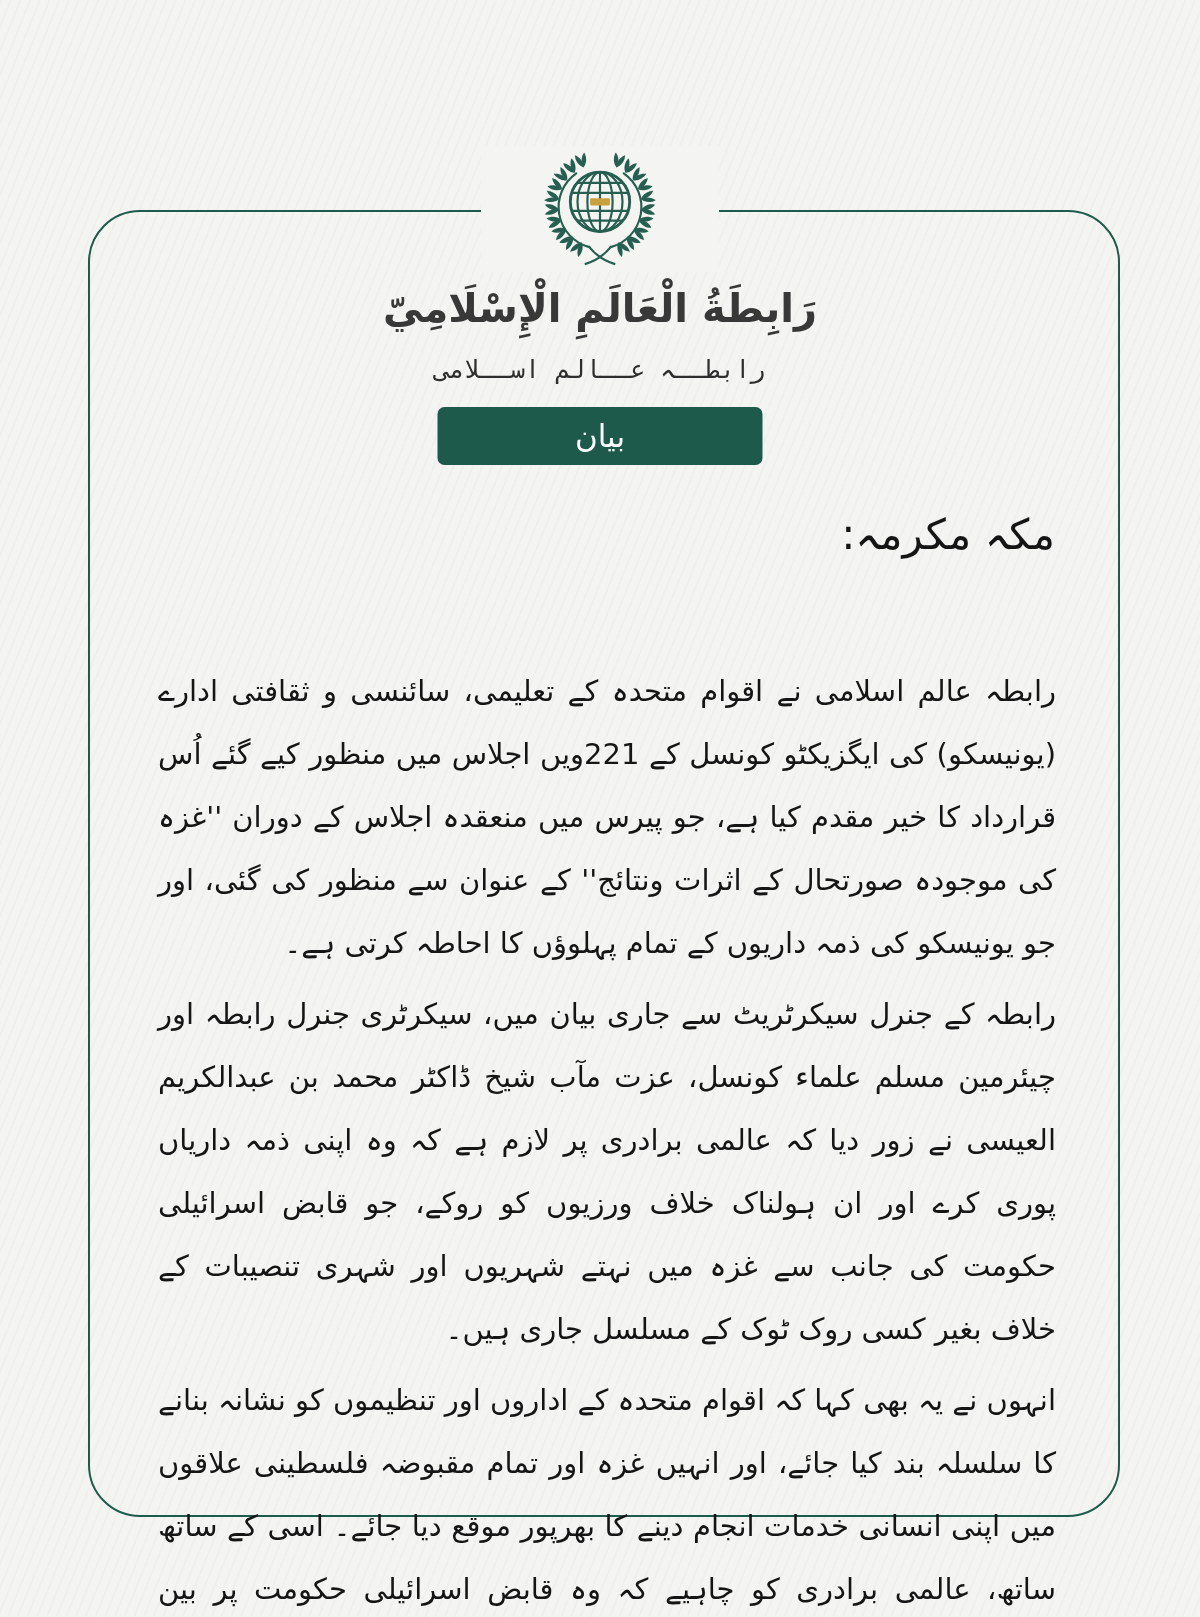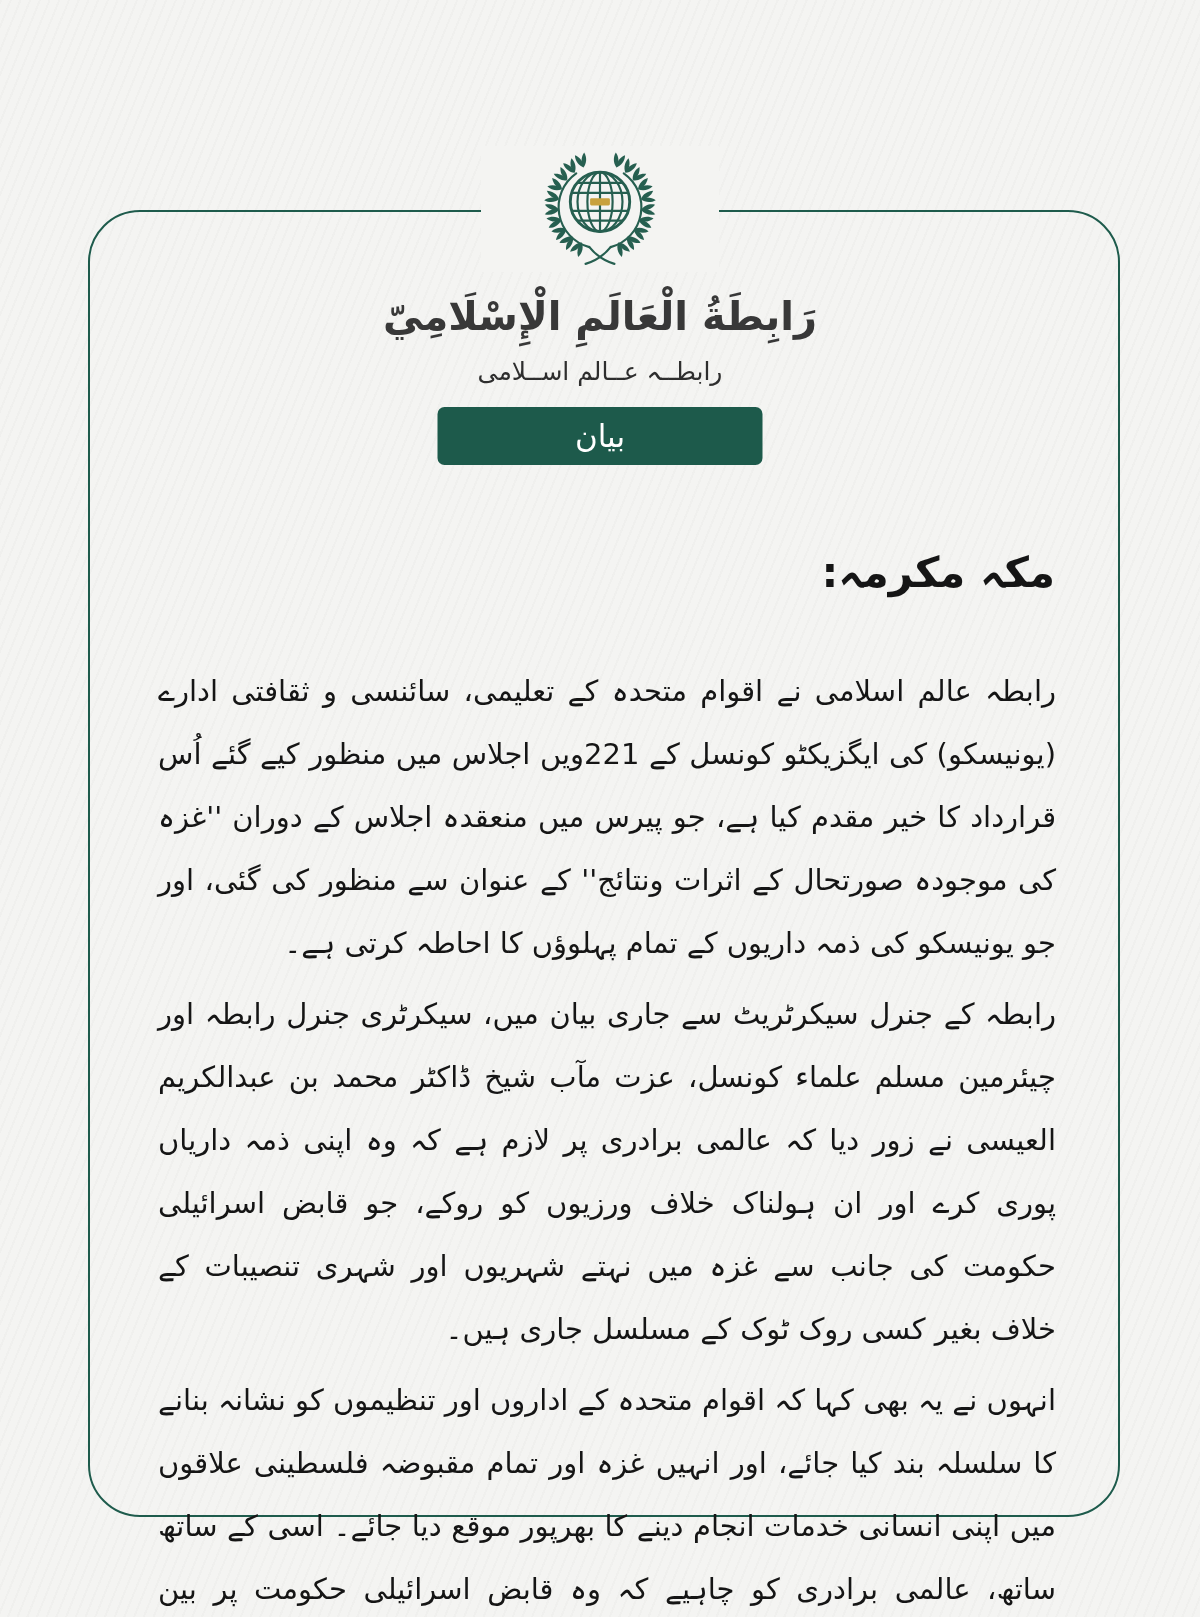--- a/index.html
+++ b/index.html
@@ -30,43 +30,44 @@
     position:absolute;top:146px;left:50%;transform:translateX(-50%);
     padding:0 56px;background:var(--page-bg);
     z-index:2;line-height:0;
   }
   .emblem .globe-line{stroke:var(--emblem-green);fill:none;stroke-width:2.4;}
   .emblem .globe-outer{stroke:var(--emblem-green);fill:none;stroke-width:3.2;}
   .emblem .kaaba{fill:var(--emblem-gold);stroke:none;}
   .emblem .wreath path{fill:var(--emblem-green);stroke:none;}
   .emblem .stems path{stroke:var(--emblem-green);fill:none;stroke-width:2.4;stroke-linecap:round;}
   .calligraphy{
-    position:absolute;top:284px;left:0;width:100%;
+    position:absolute;top:276px;left:0;width:100%;
     text-align:center;direction:rtl;
     font-size:40px;font-weight:700;line-height:64px;
     color:var(--calligraphy-color);
     z-index:2;
   }
   .org-urdu{
     position:absolute;top:352px;left:0;width:100%;
     text-align:center;direction:rtl;
     font-size:25px;color:#2e2e2e;line-height:40px;
     z-index:2;
+    font-family:Liberation Mono, monospace;
   }
   .banner{
     position:absolute;top:407px;left:50%;transform:translateX(-50%);
     width:325px;height:58px;border-radius:7px;
     background:var(--banner-green);
     display:flex;align-items:center;justify-content:center;
     z-index:2;
   }
   .banner span{color:#ffffff;font-size:31px;line-height:1;}
   .dateline{
-    position:absolute;top:548px;right:145px;margin:0;
-    direction:rtl;font-size:42px;font-weight:700;
+    position:absolute;top:510px;right:145px;margin:0;
+    direction:rtl;font-size:42px;font-weight:400;
     color:var(--text-color);z-index:2;
   }
   .statement-paragraphs{
     position:absolute;top:652px;right:136px;width:914px;
     direction:rtl;z-index:2;
   }
   .statement-paragraphs p{
     margin:8px;
     font-size:29px;line-height:63px;
     color:var(--text-color);

